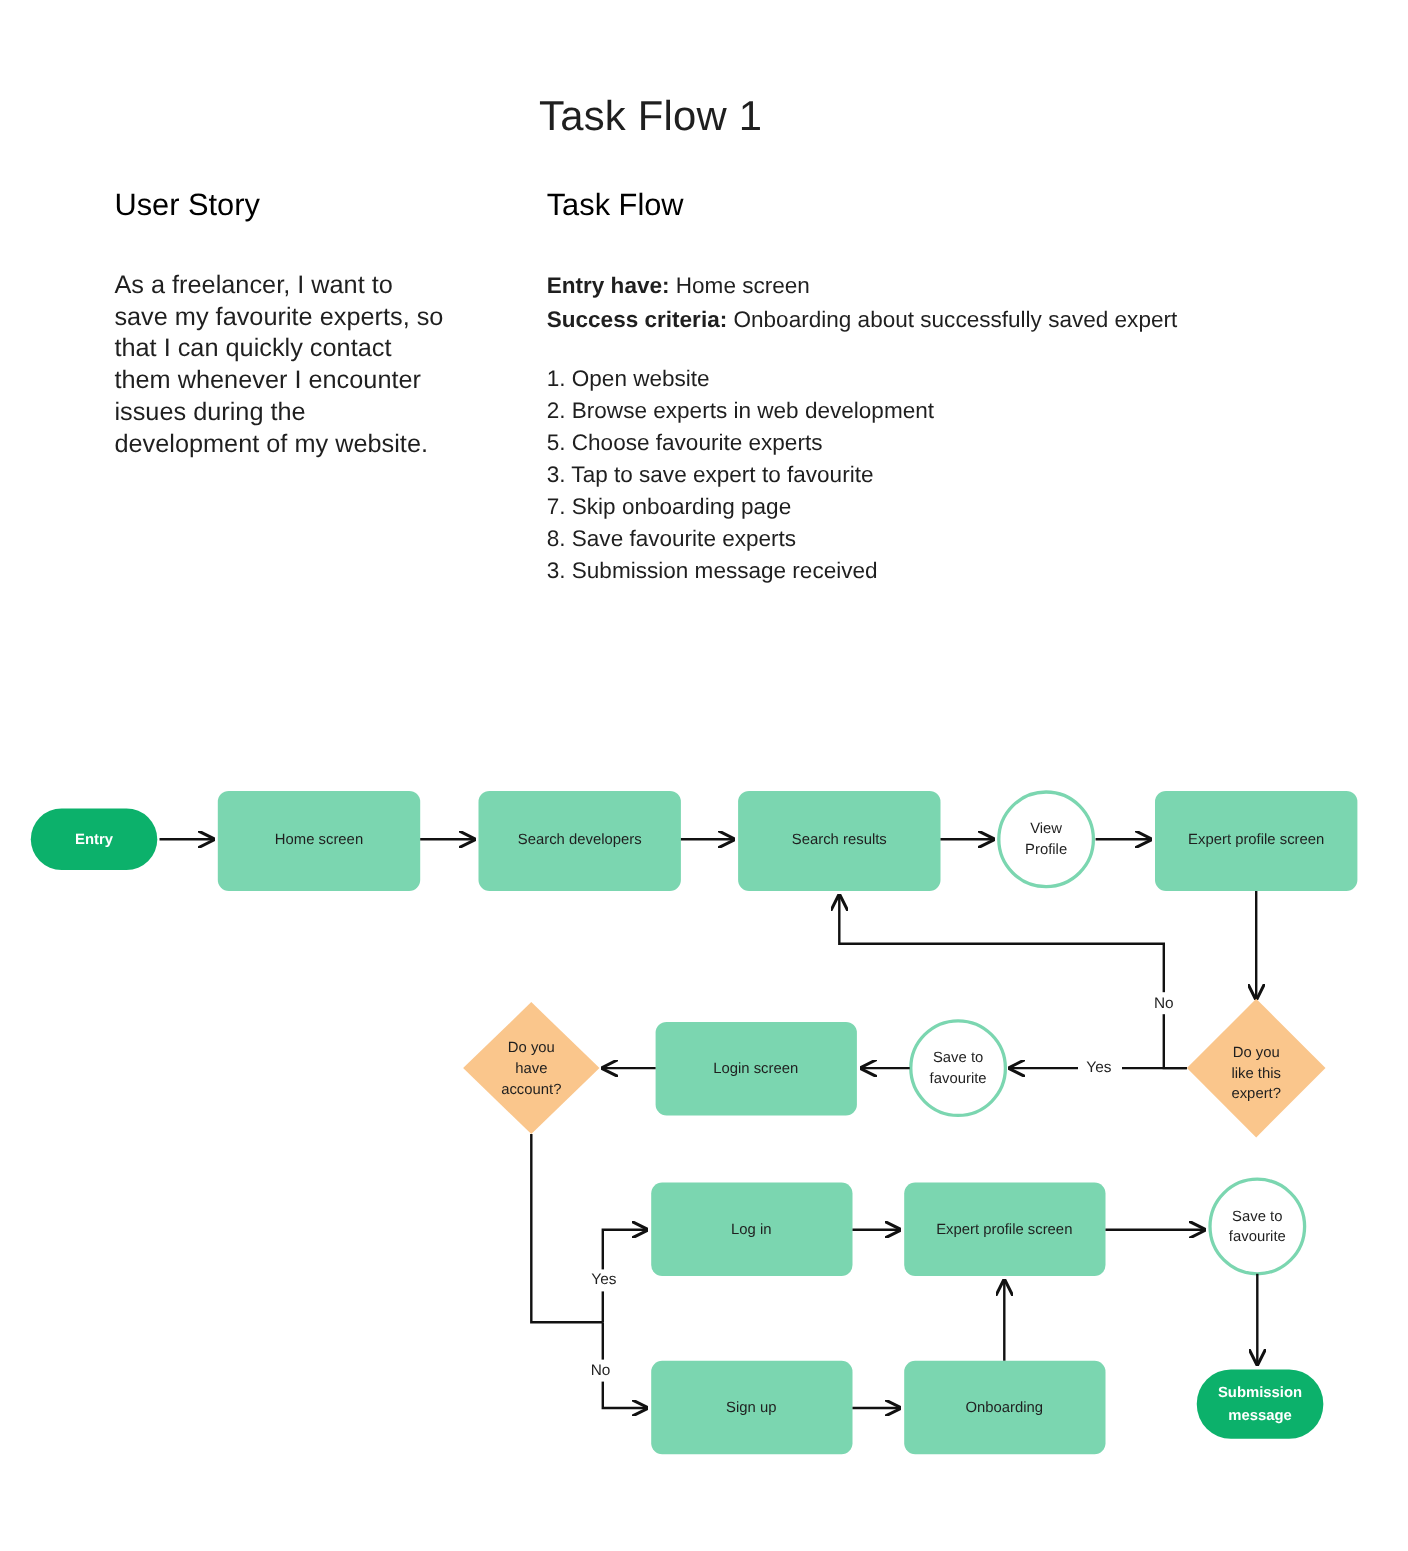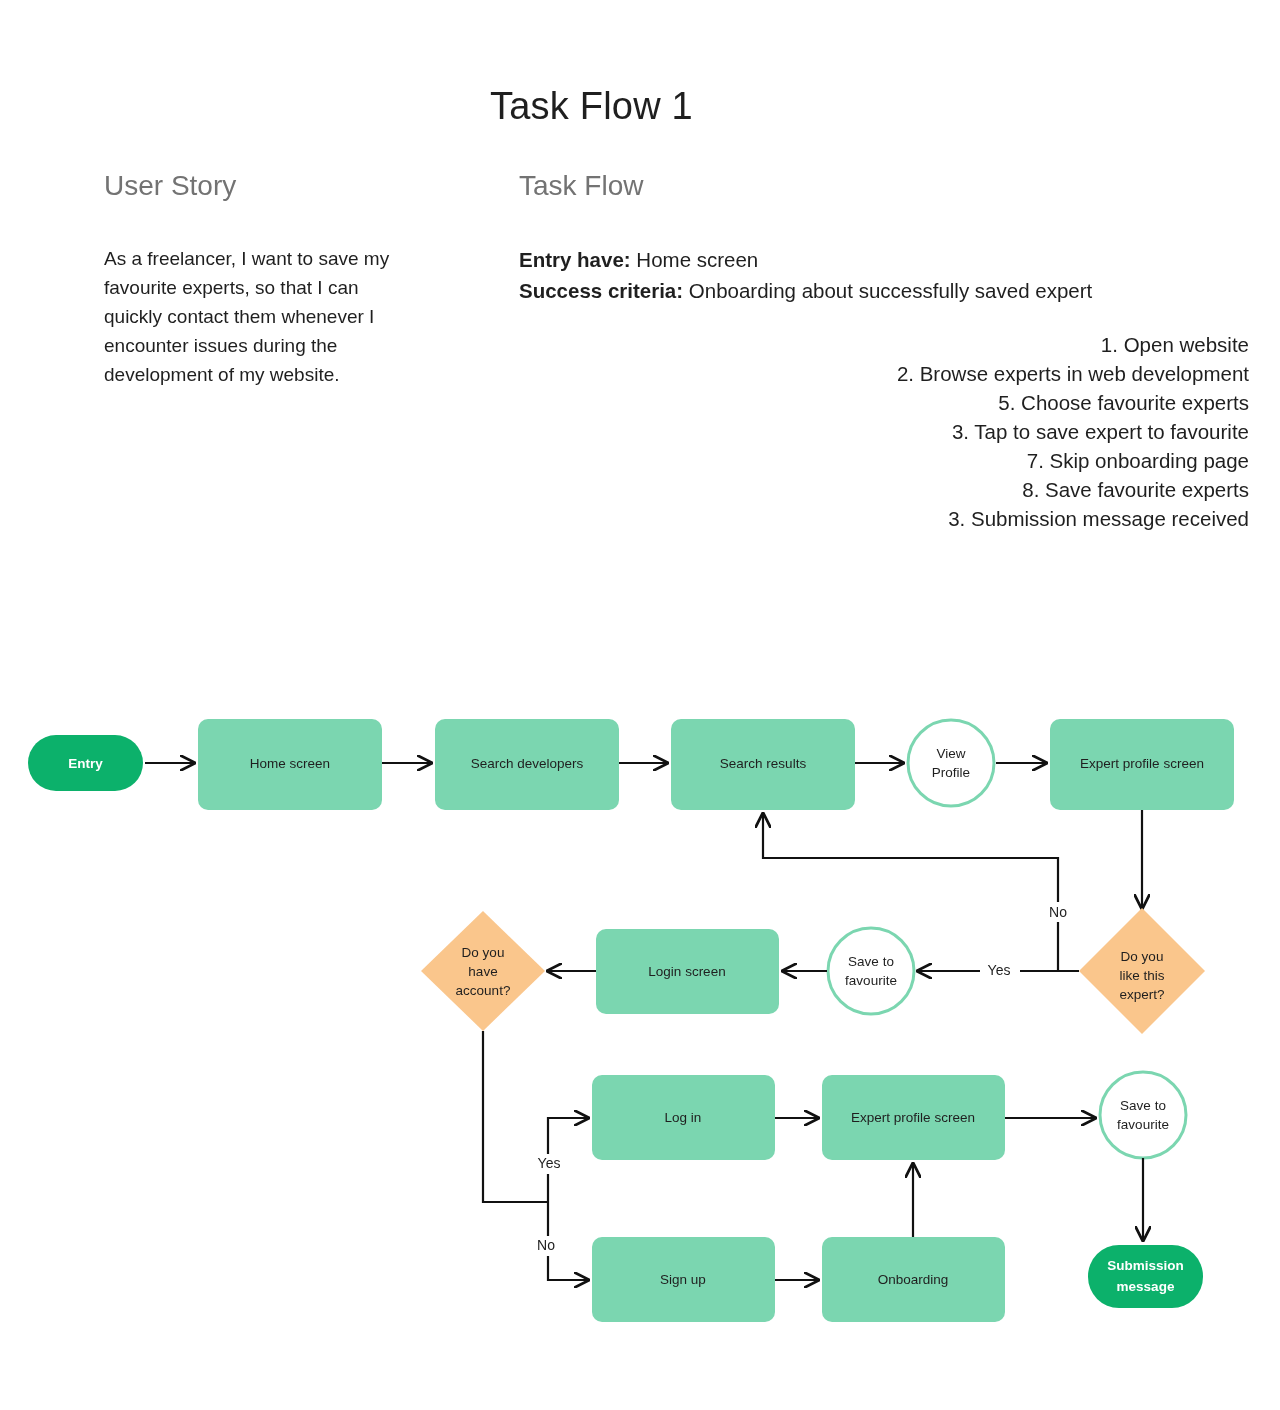--- a/index.html
+++ b/index.html
@@ -22,57 +22,57 @@
     width: 1183px;
     text-align: center;
     font-size: 38px;
     font-weight: 400;
     letter-spacing: 0.2px;
     color: #1f1f1f;
   }
   .col-heading {
     font-size: 28px;
     font-weight: 400;
-    color: #737373;
+    color: #000000;
   }
   #user-story-col {
     position: absolute;
     left: 104px;
     top: 170px;
     width: 320px;
   }
   #user-story-body {
     margin-top: 42px;
-    font-size: 19px;
+    font-size: 23px;
     line-height: 29px;
     color: #1f1f1f;
     width: 300px;
   }
   #task-flow-col {
     position: absolute;
-    left: 519px;
+    left: 497px;
     top: 170px;
     width: 730px;
   }
   #task-flow-meta {
     margin-top: 42px;
     font-size: 20.5px;
     line-height: 31px;
     color: #1f1f1f;
   }
   #task-flow-meta .lbl { font-weight: 700; }
   #task-flow-steps {
     margin-top: 24px;
     font-size: 20.5px;
     line-height: 29px;
     color: #1f1f1f;
     list-style: none;
     padding: 0;
   }
-  #task-flow-steps li { white-space: nowrap; text-align: right; }
+  #task-flow-steps li { white-space: nowrap; }
   #flow-diagram {
     position: absolute;
     left: 0;
     top: 640px;
     width: 1280px;
     height: 770px;
   }
   .node-label {
     font-family: "Liberation Sans", sans-serif;
     font-size: 13.5px;

